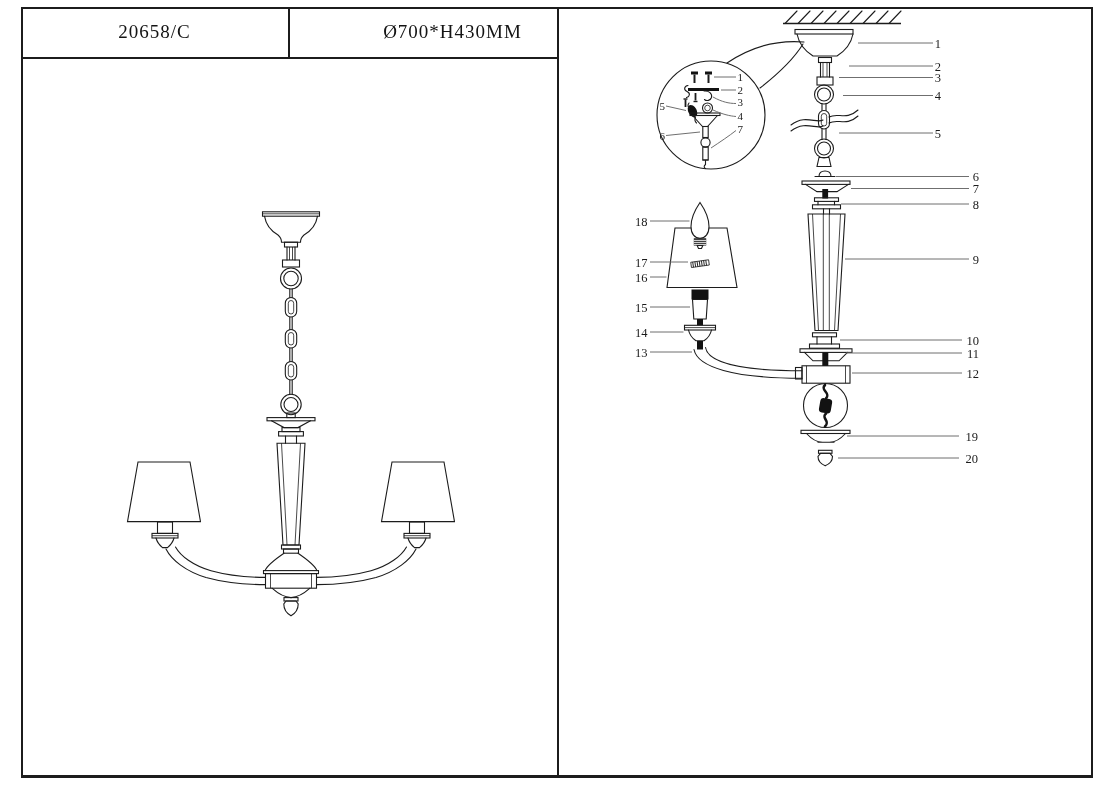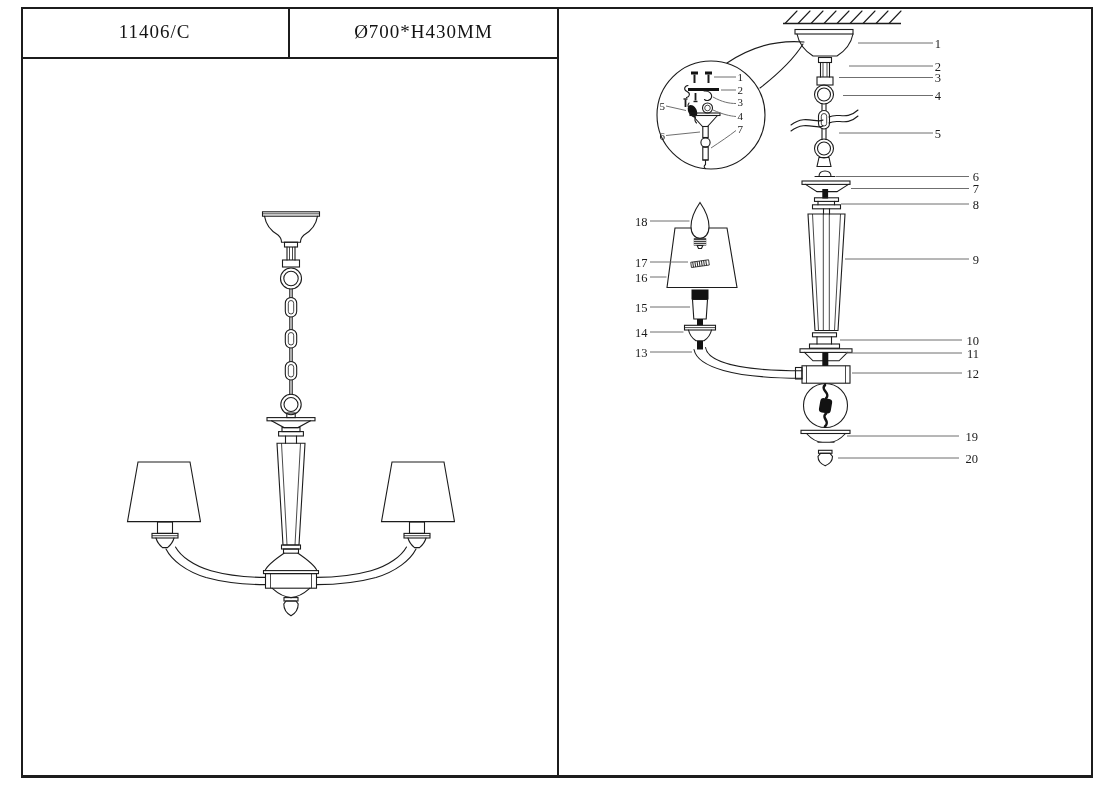--- a/index.html
+++ b/index.html
@@ -24,22 +24,22 @@
 </head>
 <body>
 
 <div id="stage">
 
   <div class="frame"></div>
   <div class="hline" style="left:21px;top:57px;width:537px;height:2px;"></div>
   <div class="vline" style="left:288px;top:7px;width:2px;height:52px;"></div>
   <div class="vline" style="left:557px;top:7px;width:2px;height:769px;"></div>
 
-  <div class="hdrcell" style="left:21px;top:7px;width:267px;height:50px;">11406/C</div>
-  <div class="hdrcell" style="left:290px;top:7px;width:267px;height:50px;">Ø700*H430MM</div>
+  <div class="hdrcell" style="left:21px;top:7px;width:267px;height:50px;">20658/C</div>
+  <div class="hdrcell" style="left:290px;top:7px;width:267px;height:50px;padding-left:29px;">Ø700*H430MM</div>
 
   <svg style="left:21px;top:59px;" width="536" height="717" viewBox="21 59 536 717">
     <g>
       <rect class="s" x="262.5" y="211.8" width="57" height="4.4"></rect>
       <line class="thin" x1="262.5" y1="213.8" x2="319.5" y2="213.8"></line>
       <path class="s" d="M264.5,216.2 C266,225.5 271,231 278,235 C281,237.5 281.5,239.5 281.5,242.2 L300.5,242.2 C300.5,239.5 301,237.5 304,235 C311,231 316,225.5 317.5,216.2"></path>
     </g>
     <g>
       <rect class="s" x="284.5" y="242.2" width="13" height="4.8"></rect>
       <path class="s" d="M287,247 V260 M295,247 V260"></path>

